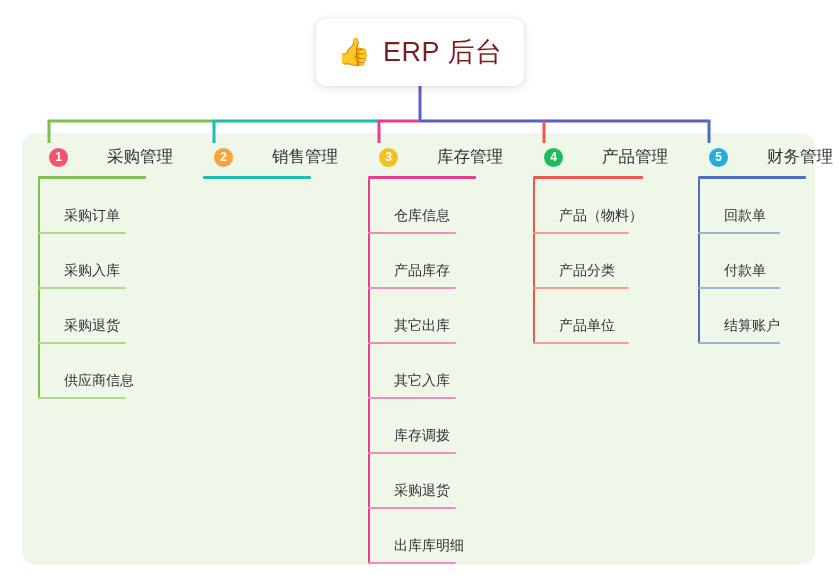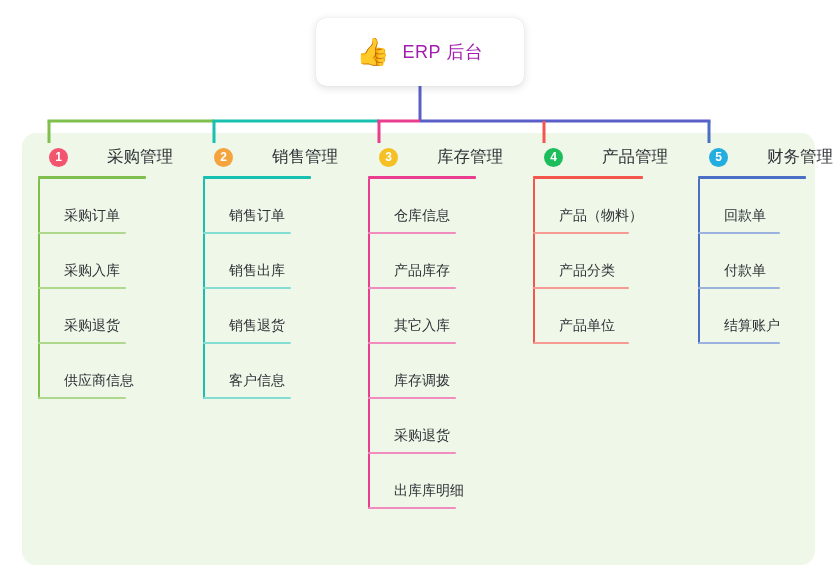--- a/index.html
+++ b/index.html
@@ -35,22 +35,22 @@
     justify-content: center;
     gap: 12px;
     box-sizing: border-box;
   }
   .root-emoji {
     font-size: 27px;
     line-height: 1;
     display: inline-block;
   }
   .root-title {
-    font-size: 18px;
-    color: #a21caf;
+    font-size: 27px;
+    color: #7f1d1d;
     letter-spacing: 0.5px;
     white-space: nowrap;
   }
 
   
   .panel {
     position: absolute;
     left: 22px;
     top: 133px;
     width: 793px;
@@ -187,57 +187,42 @@
             <div class="leaf-rule" style="width: 88px; background: rgb(174, 216, 140);"></div>
           </div>
         </div>
       </div>
       <div class="column" style="left: 203px;">
         <div class="col-head">
           <span class="badge" style="background: rgb(245, 163, 60);">2</span>
           <span class="col-title">销售管理</span>
         </div>
         <div class="head-rule" style="width: 108px; background: rgb(24, 192, 176);"></div>
-        <div class="leaves">
-          <div class="spine" style="background: rgb(24, 192, 176);"></div>
-          <div class="leaf">
-            <span class="leaf-text">销售订单</span>
-            <div class="leaf-rule" style="width: 88px; background: rgb(131, 221, 210);"></div>
-          </div>
-          <div class="leaf">
-            <span class="leaf-text">销售出库</span>
-            <div class="leaf-rule" style="width: 88px; background: rgb(131, 221, 210);"></div>
-          </div>
-          <div class="leaf">
-            <span class="leaf-text">销售退货</span>
-            <div class="leaf-rule" style="width: 88px; background: rgb(131, 221, 210);"></div>
-          </div>
-          <div class="leaf">
-            <span class="leaf-text">客户信息</span>
-            <div class="leaf-rule" style="width: 88px; background: rgb(131, 221, 210);"></div>
-          </div>
-        </div>
       </div>
       <div class="column" style="left: 368px;">
         <div class="col-head">
           <span class="badge" style="background: rgb(245, 192, 36);">3</span>
           <span class="col-title">库存管理</span>
         </div>
         <div class="head-rule" style="width: 108px; background: rgb(234, 61, 143);"></div>
         <div class="leaves">
           <div class="spine" style="background: rgb(234, 61, 143);"></div>
           <div class="leaf">
             <span class="leaf-text">仓库信息</span>
             <div class="leaf-rule" style="width: 88px; background: rgb(240, 140, 190);"></div>
           </div>
           <div class="leaf">
             <span class="leaf-text">产品库存</span>
             <div class="leaf-rule" style="width: 88px; background: rgb(240, 140, 190);"></div>
           </div>
           <div class="leaf">
+            <span class="leaf-text">其它出库</span>
+            <div class="leaf-rule" style="width: 88px; background: rgb(240, 140, 190);"></div>
+          </div>
+          <div class="leaf">
             <span class="leaf-text">其它入库</span>
             <div class="leaf-rule" style="width: 88px; background: rgb(240, 140, 190);"></div>
           </div>
           <div class="leaf">
             <span class="leaf-text">库存调拨</span>
             <div class="leaf-rule" style="width: 88px; background: rgb(240, 140, 190);"></div>
           </div>
           <div class="leaf">
             <span class="leaf-text">采购退货</span>
             <div class="leaf-rule" style="width: 88px; background: rgb(240, 140, 190);"></div>

